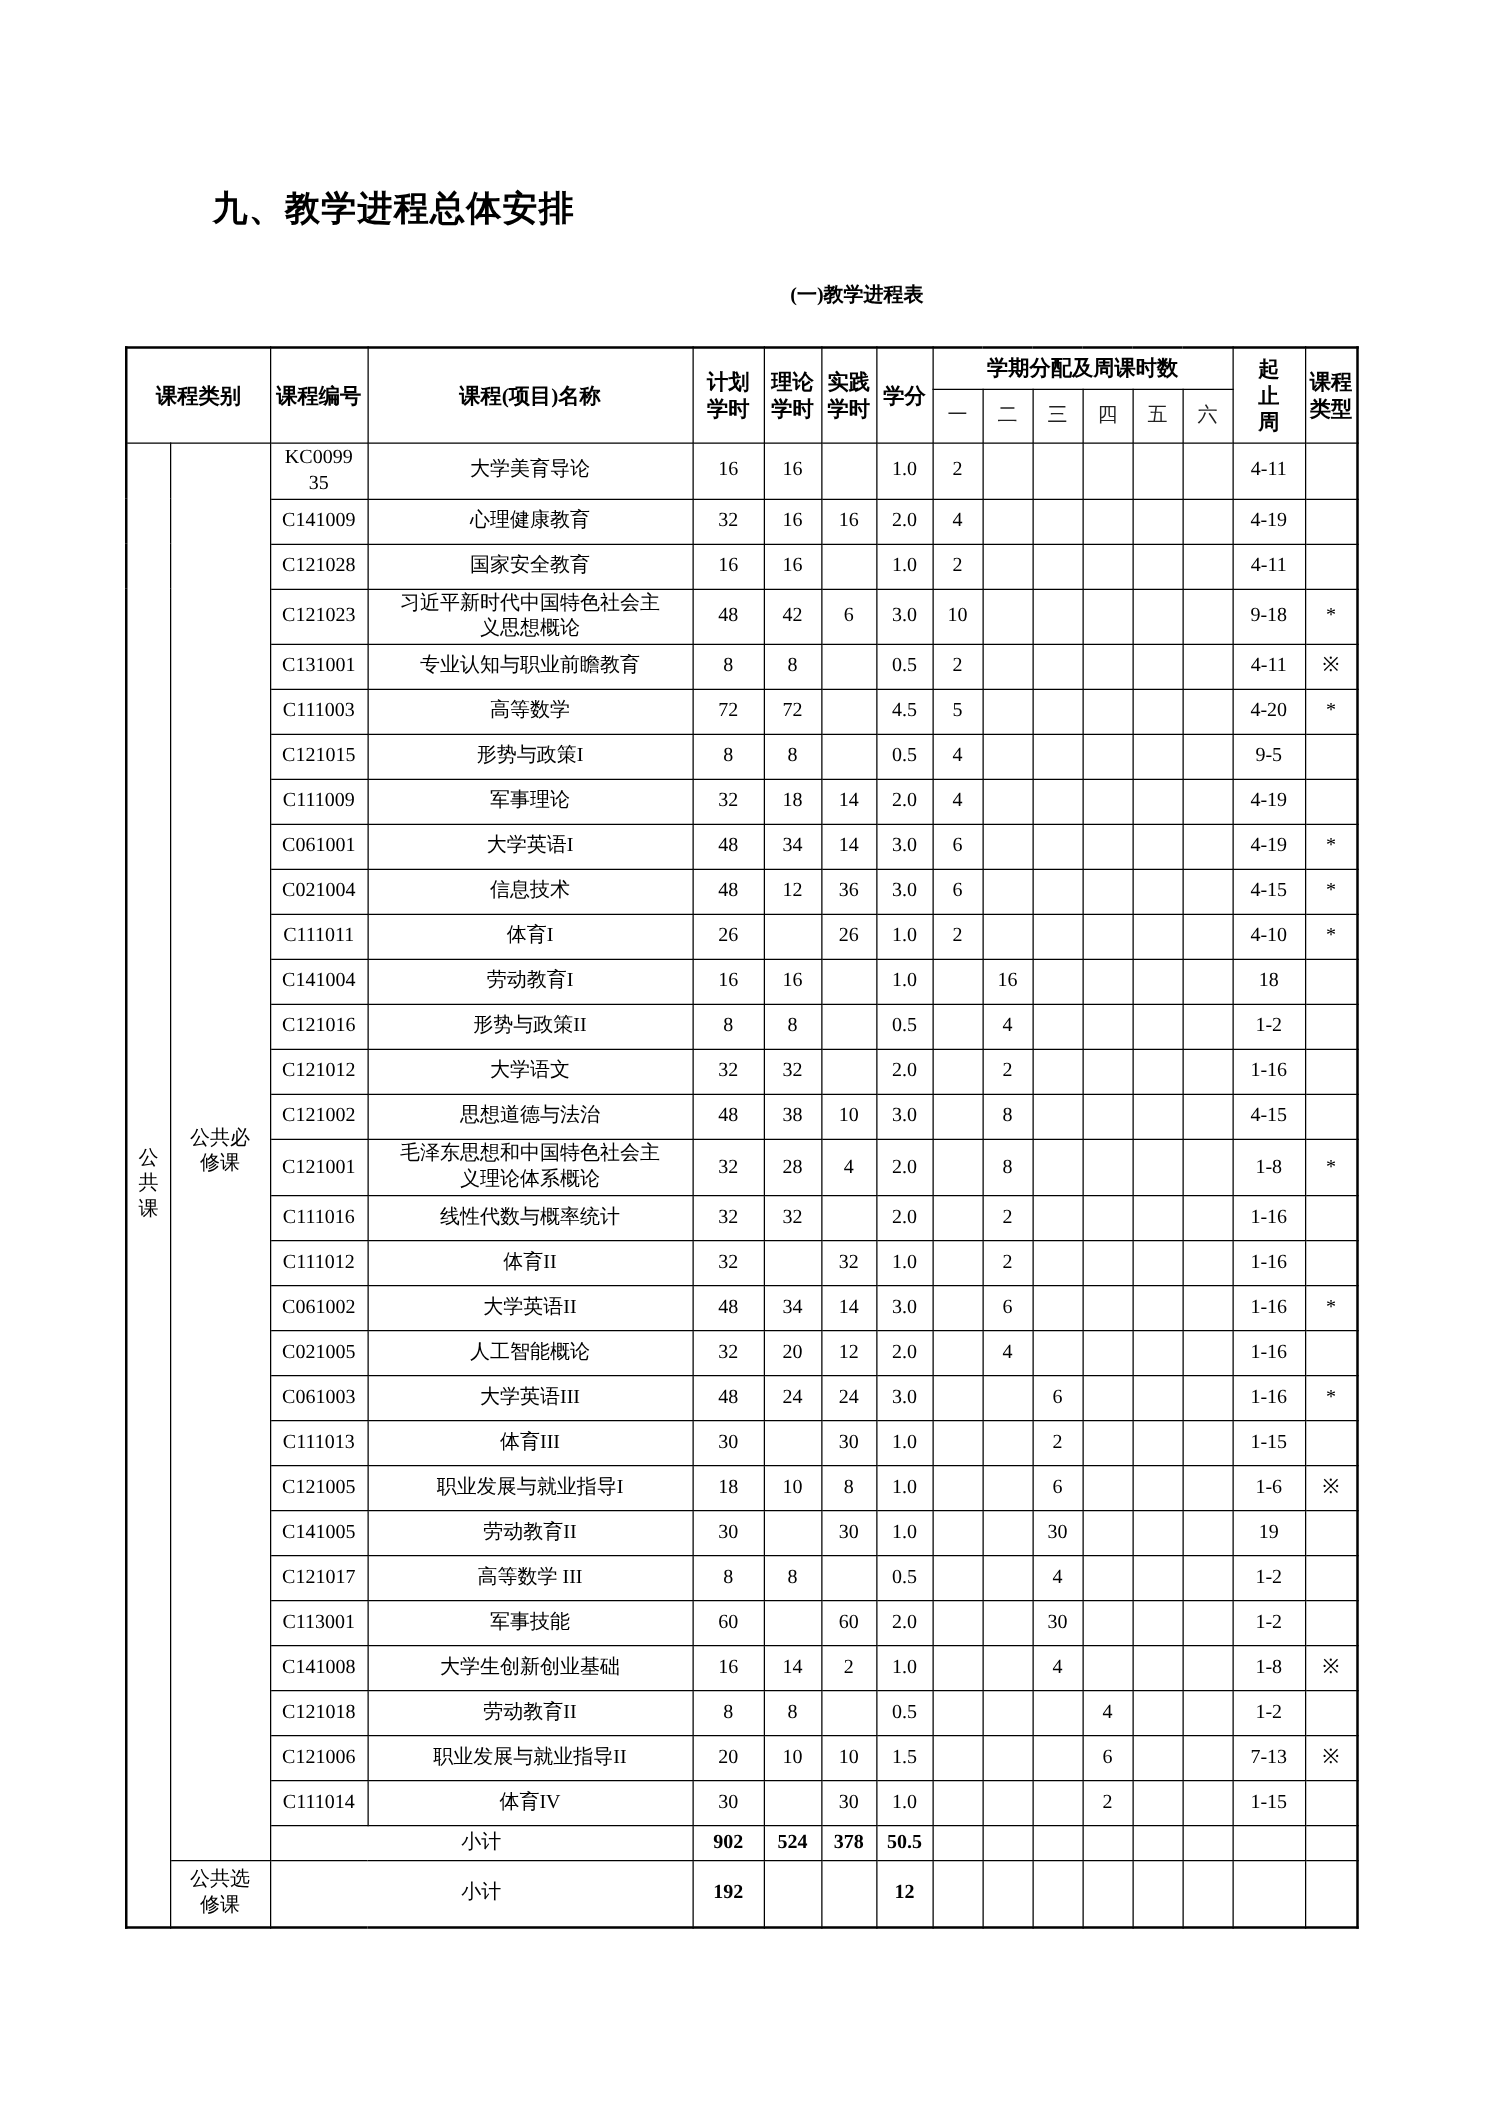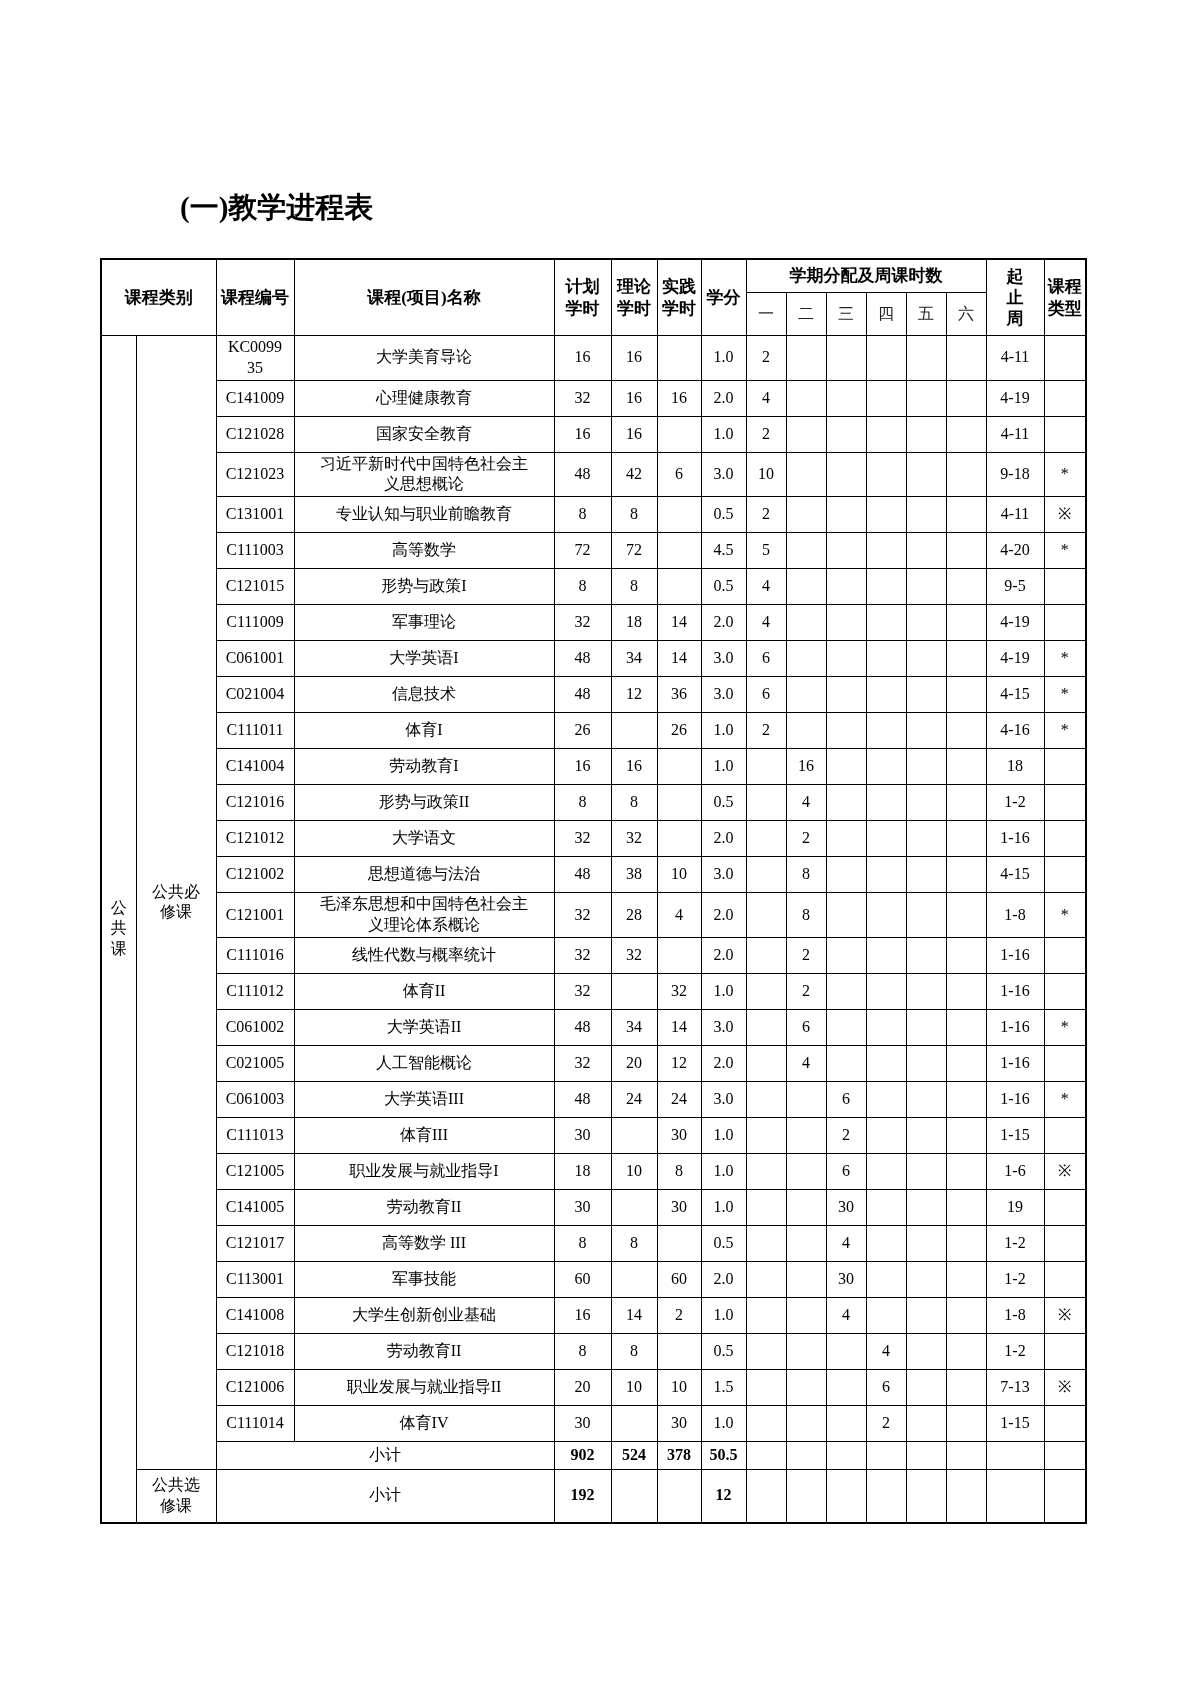--- a/index.html
+++ b/index.html
@@ -19,23 +19,24 @@
   }
   h1.doc-title {
     margin: 0 0 0 70px;
     font-size: 28px;
     font-weight: bold;
     letter-spacing: 1px;
     white-space: pre-line;
   }
   h2.doc-subtitle {
     margin: 40px 0 30px 80px;
-    font-size: 29px;
+    font-size: 16px;
     font-weight: bold;
     white-space: pre-line;
+    text-align: center;
   }
   table.schedule {
     border-collapse: collapse;
     table-layout: fixed;
     border: 2px solid #000;
   }
   table.schedule th,
   table.schedule td {
     border: 1px solid #000;
     padding: 1px 2px;
@@ -78,20 +79,21 @@
     font-size: 17px;
   }
   td.bold-num {
     font-weight: bold;
   }
 </style>
 </head>
 <body>
 
 <div class="page">
+  <h1 class="doc-title">九、教学进程总体安排</h1>
   <h2 class="doc-subtitle">(一)教学进程表</h2>
 
   <table class="schedule">
     <colgroup>
       <col style="width:35px">
       <col style="width:80px">
       <col style="width:78px">
       <col style="width:260px">
       <col style="width:57px">
       <col style="width:46px">
@@ -308,21 +310,21 @@
           <td class="num">26</td>
           <td class="num"></td>
           <td class="num">26</td>
           <td class="num">1.0</td>
           <td class="num">2</td>
           <td class="num"></td>
           <td class="num"></td>
           <td class="num"></td>
           <td class="num"></td>
           <td class="num"></td>
-          <td class="weeks">4-16</td>
+          <td class="weeks">4-10</td>
           <td class="type">*</td>
         </tr>
         <tr>
           <td class="code">C141004</td>
           <td class="name">劳动教育I</td>
           <td class="num">16</td>
           <td class="num">16</td>
           <td class="num"></td>
           <td class="num">1.0</td>
           <td class="num"></td>

